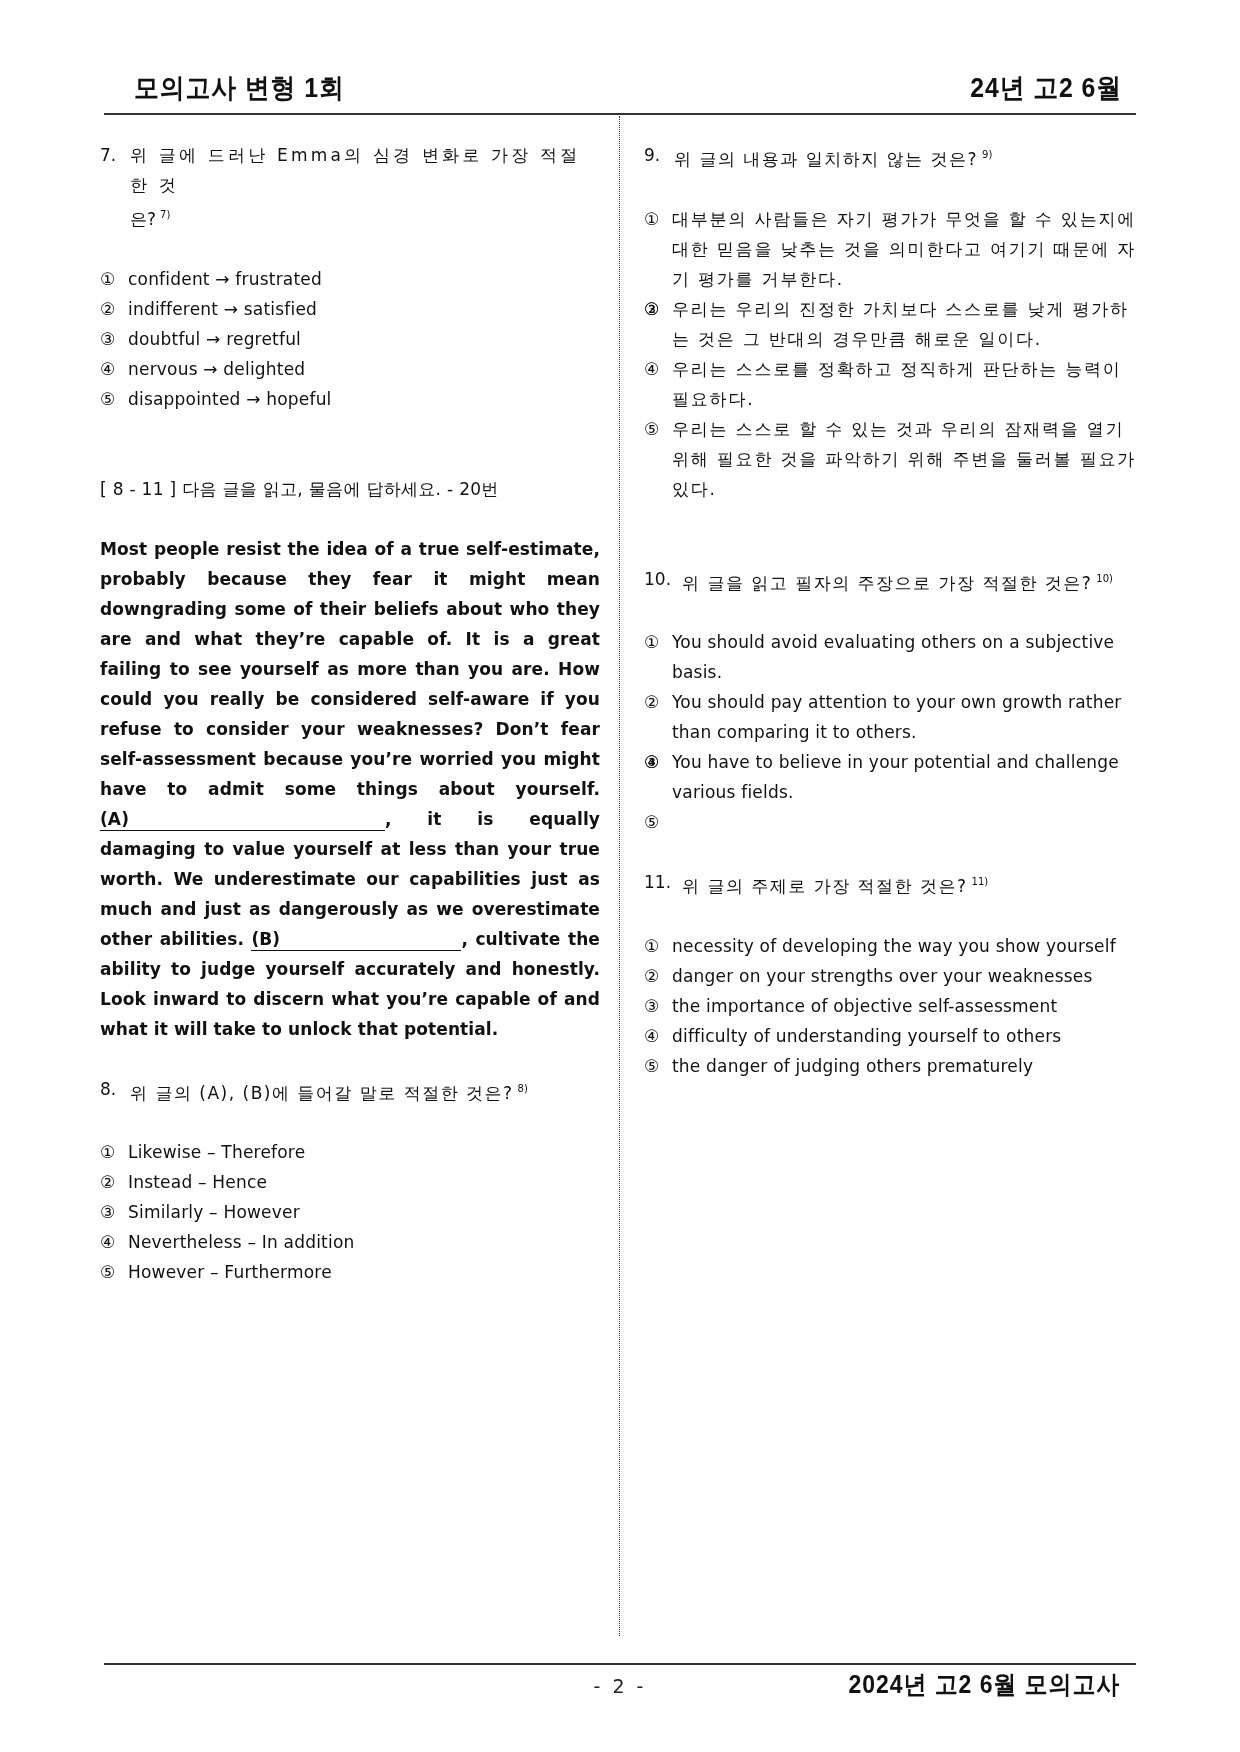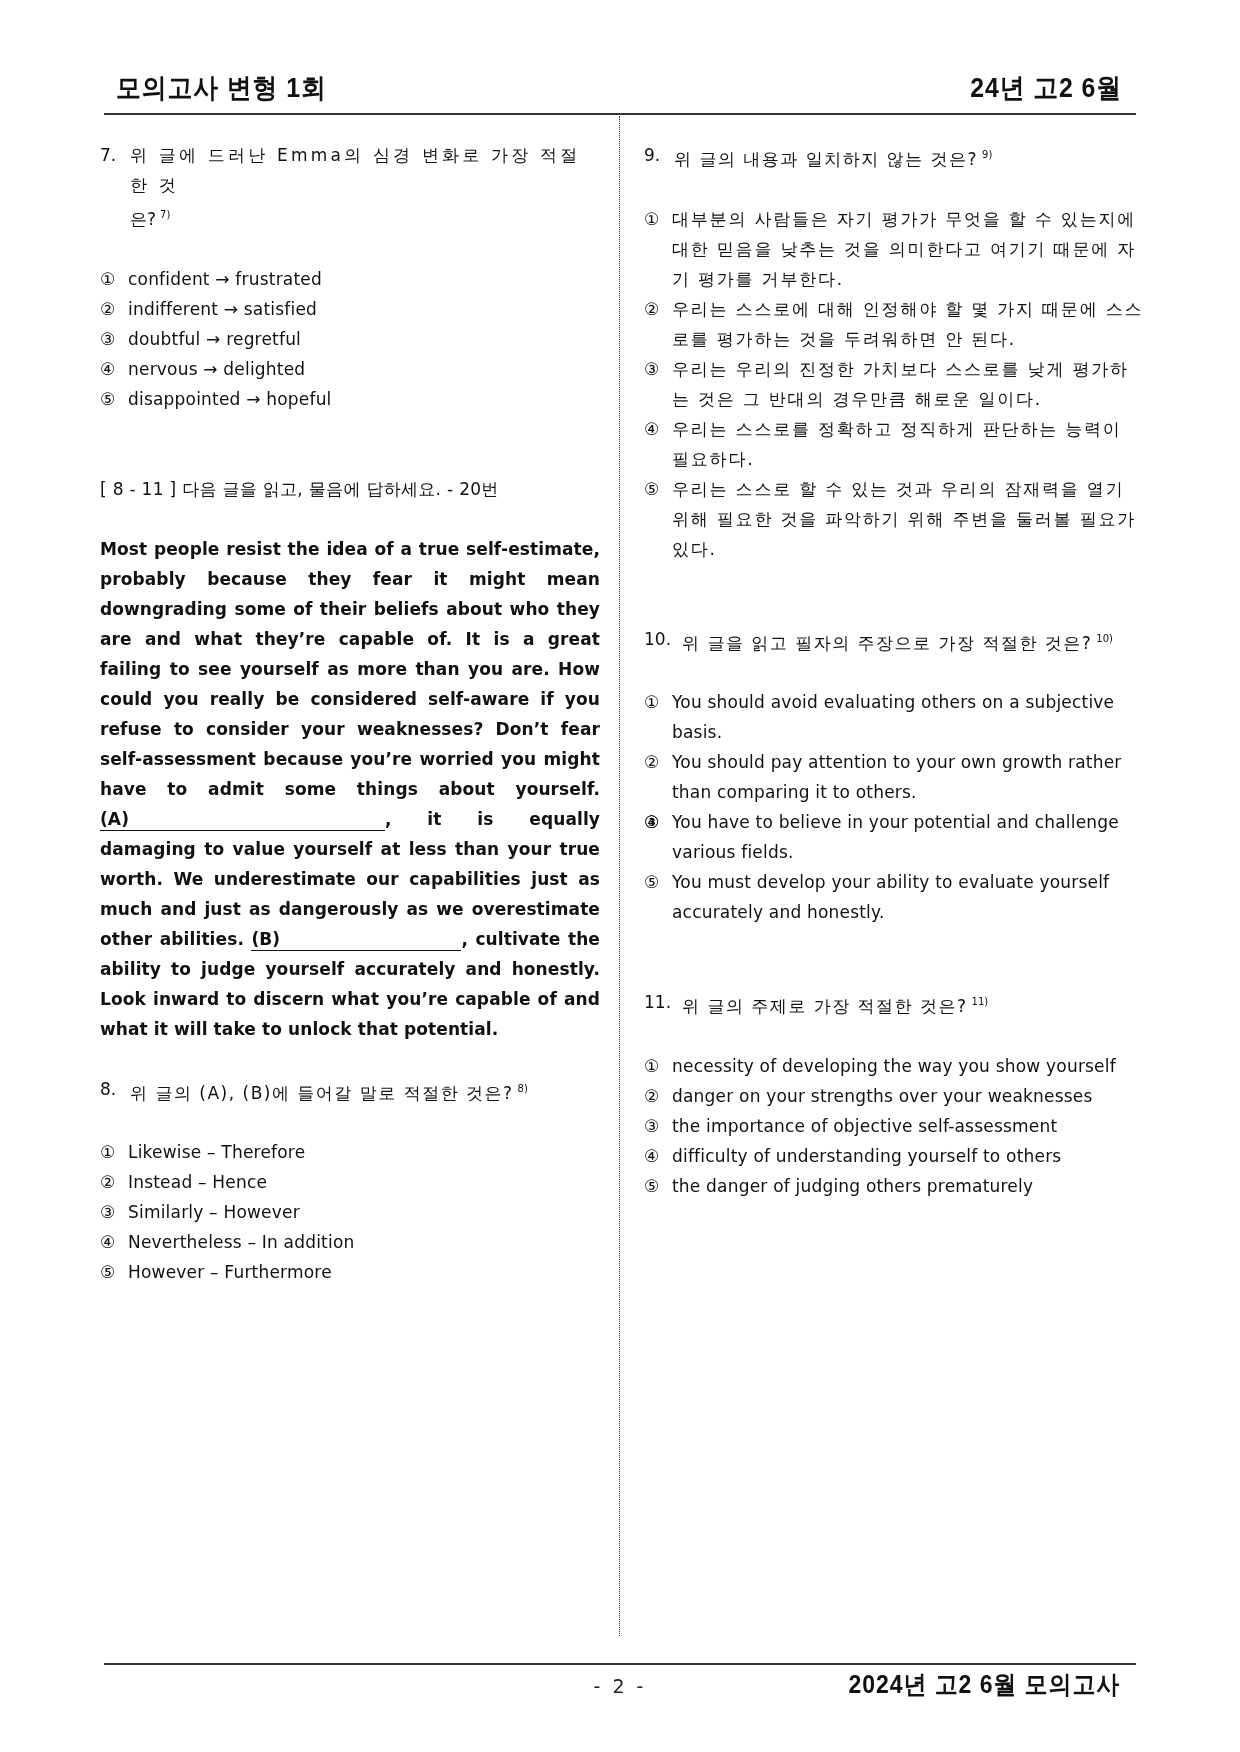--- a/index.html
+++ b/index.html
@@ -1,18 +1,18 @@
 <!DOCTYPE html>
 <html><head>
   <meta charset="utf-8">
   <style>
     html, body { margin: 0; padding: 0; background: #ffffff; }
     body { width: 1240px; height: 1752px; position: relative; overflow: hidden;
            font-family: "DejaVu Sans", sans-serif; color: #111; }
-    .hdr { position: absolute; left: 116px; right: 118px; top: 66px; height: 48px; }
+    .hdr { position: absolute; left: 134px; right: 118px; top: 66px; height: 48px; }
     .hdr-left { position: absolute; left: 0; top: 4px; font-family: "Liberation Sans", sans-serif;
                 font-weight: bold; font-size: 27px; letter-spacing: 1px; transform: scaleX(0.92); transform-origin: left; }
     .hdr-right { position: absolute; right: 0; top: 4px; font-family: "Liberation Sans", sans-serif;
                  font-weight: bold; font-size: 27px; letter-spacing: 1px; transform: scaleX(0.92); transform-origin: right; }
     .hdr-rule { position: absolute; left: 104px; right: 104px; top: 113px; height: 2px; background: #333; }
     .col-divider { position: absolute; left: 619px; top: 116px; height: 1520px; width: 0;
                    border-left: 1.5px dotted #333; }
     .col { position: absolute; top: 140px; font-size: 17px; line-height: 30px; }
     .col-left { left: 100px; width: 500px; }
     .col-right { left: 644px; width: 500px; }
@@ -92,40 +92,40 @@
 <div class="col col-right">
 
   <div>
     <div class="q-title">
       <span class="qnum">9.</span>
       <span style="letter-spacing:1.5px;">위 글의 내용과 일치하지 않는 것은?</span><span class="fn">9)</span>
     </div>
     <div style="height:30px"></div>
     <ul class="opts">
       <li class="opt" style="letter-spacing:1.8px;"><span class="mark">①</span><span>대부분의 사람들은 자기 평가가 무엇을 할 수 있는지에 대한 믿음을 낮추는 것을 의미한다고 여기기 때문에 자기 평가를 거부한다.</span></li>
-      <li class="opt" style="letter-spacing:1.8px;"><span class="mark">②</span><span>우리는 스스로에 대해 인정해야 할 몇 가지 때문에 스스로를 평가하는 것을 두려워하면 안 된다.</span></li>
+      <li class="opt" style="letter-spacing:1.8px;"><span class="mark">②</span></li>
       <li class="opt" style="letter-spacing:1.8px;"><span class="mark">③</span><span>우리는 우리의 진정한 가치보다 스스로를 낮게 평가하는 것은 그 반대의 경우만큼 해로운 일이다.</span></li>
       <li class="opt" style="letter-spacing:1.8px;"><span class="mark">④</span><span>우리는 스스로를 정확하고 정직하게 판단하는 능력이 필요하다.</span></li>
       <li class="opt" style="letter-spacing:1.8px;"><span class="mark">⑤</span><span>우리는 스스로 할 수 있는 것과 우리의 잠재력을 열기 위해 필요한 것을 파악하기 위해 주변을 둘러볼 필요가 있다.</span></li>
     </ul>
   </div>
 
   <div style="height:60px"></div>
   <div>
     <div class="q-title wide">
       <span class="qnum">10.</span>
       <span style="letter-spacing:1.5px;">위 글을 읽고 필자의 주장으로 가장 적절한 것은?</span><span class="fn">10)</span>
     </div>
     <div style="height:30px"></div>
     <ul class="opts">
       <li class="opt"><span class="mark">①</span><span>You should avoid evaluating others on a subjective basis.</span></li>
       <li class="opt"><span class="mark">②</span><span>You should pay attention to your own growth rather than comparing it to others.</span></li>
       <li class="opt"><span class="mark">③</span></li>
       <li class="opt"><span class="mark">④</span><span>You have to believe in your potential and challenge various fields.</span></li>
-      <li class="opt"><span class="mark">⑤</span><span>You must develop your ability to evaluate yourself accurately and honestly.</span></li>
+      <li class="opt"><span class="mark">⑤</span></li>
     </ul>
   </div>
 
   <div style="height:60px"></div>
   <div>
     <div class="q-title wide">
       <span class="qnum">11.</span>
       <span style="letter-spacing:1.5px;">위 글의 주제로 가장 적절한 것은?</span><span class="fn">11)</span>
     </div>
     <div style="height:30px"></div>

